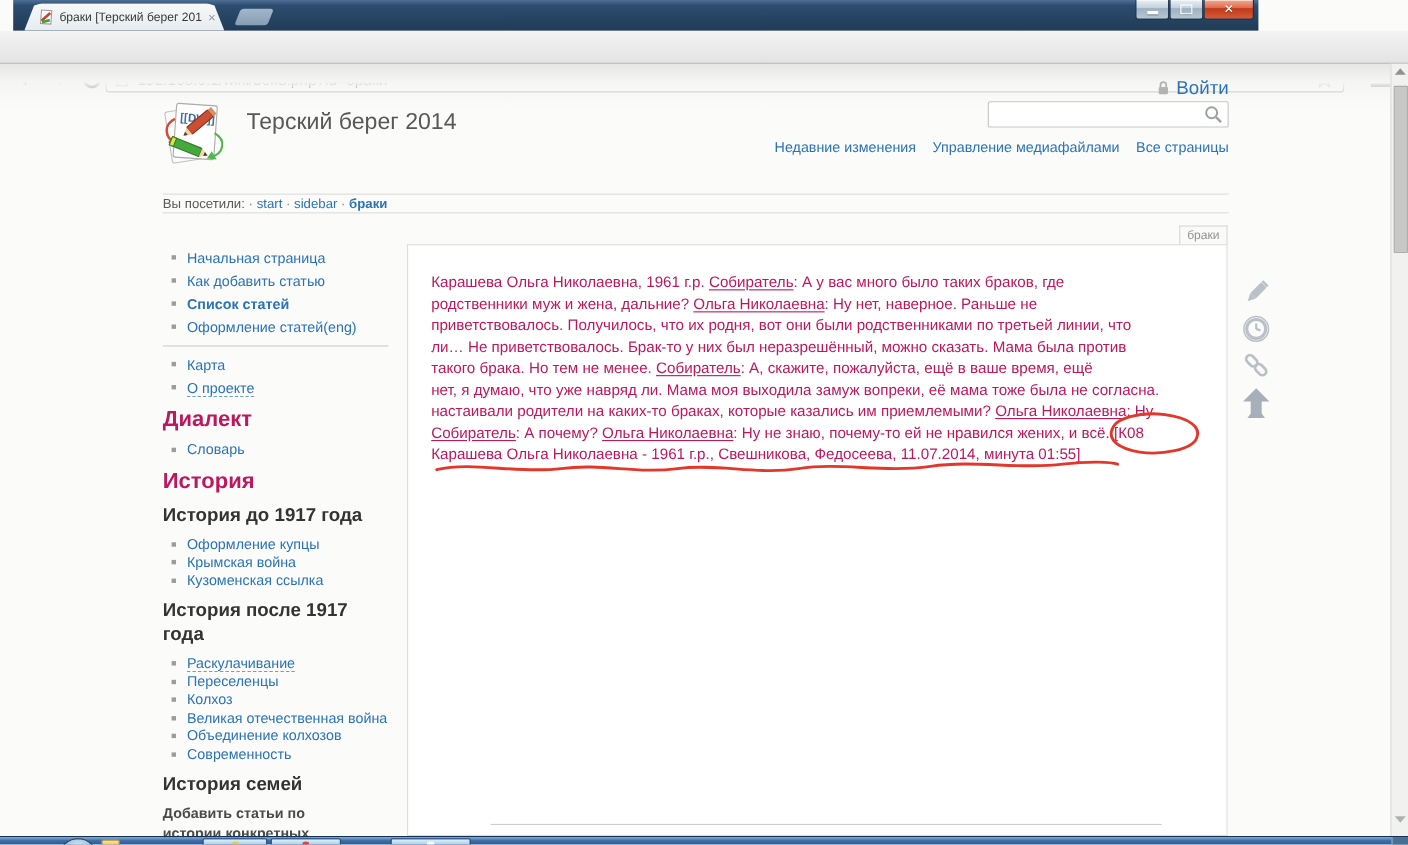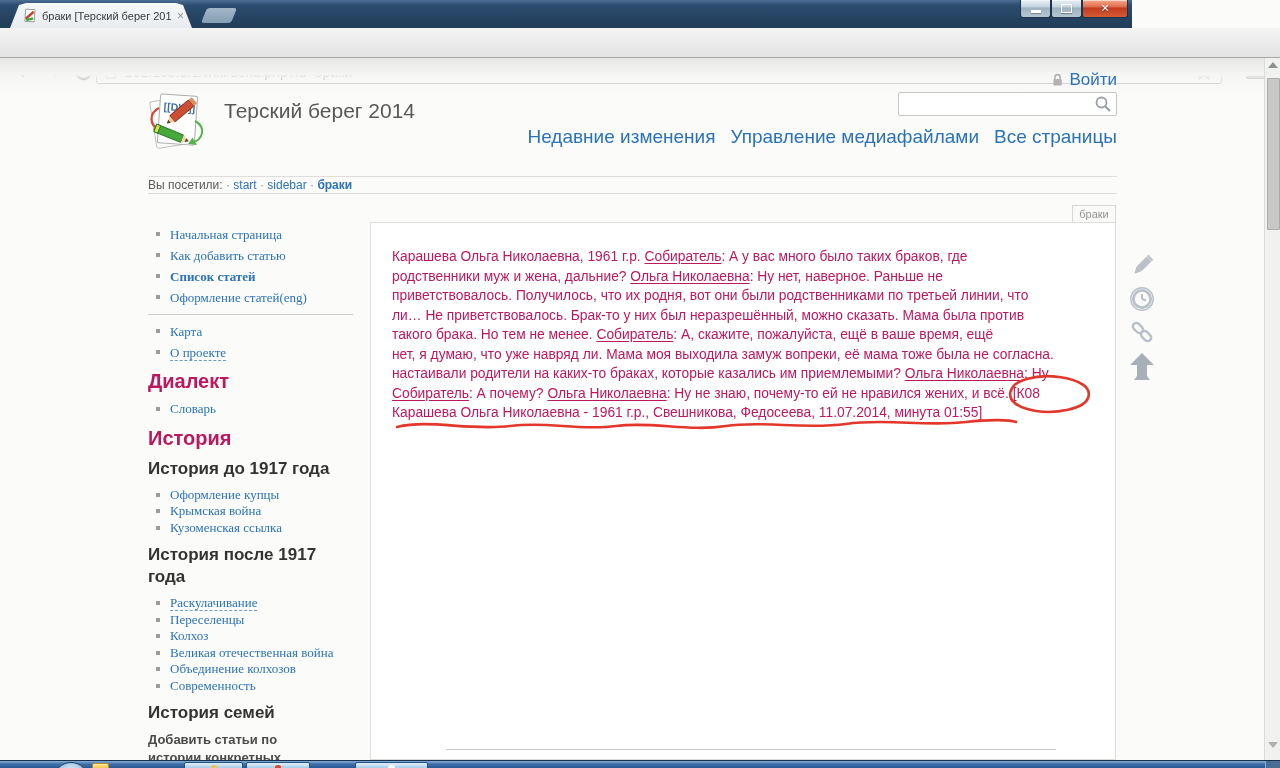--- a/index.html
+++ b/index.html
@@ -1,20 +1,20 @@
 <!DOCTYPE html>
 <html><head>
 <meta charset="utf-8">
 <style>
   html,body{margin:0;padding:0;width:1280px;height:768px;overflow:hidden;
     font-family:"Liberation Sans","DejaVu Sans",sans-serif;}
   #stage{position:relative;width:1280px;height:768px;background:#fbfbf9;overflow:hidden;}
 
   
-  .titlebar{position:absolute;left:0;top:0;width:1132px;height:28px;
+  .titlebar{position:absolute;left:12px;top:0;width:1132px;height:28px;
     background:linear-gradient(180deg,#4d6f93 0%,#2c4d70 18%,#24425f 70%,#203c58 100%);}
   .tab{position:absolute;left:10px;top:3px;width:182px;height:25px;
     background:linear-gradient(180deg,#f6f8f9,#e8ecef);
     clip-path:polygon(0 100%,9px 2px,16px 0,166px 0,173px 2px,182px 100%);
     display:flex;align-items:center;padding:0 8px 0 12px;box-sizing:border-box;}
   .tab-title{flex:1;font-size:11px;color:#383838;white-space:nowrap;overflow:hidden;margin-left:5px;}
   .tab-close{font-size:12px;color:#8f969c;line-height:12px;margin-left:2px;}
   .newtab{position:absolute;left:204px;top:8px;width:30px;height:15px;border-radius:3px;
     transform:skewX(-22deg);background:linear-gradient(#a9bccd,#8ba3b8);opacity:.95;}
   .winbtns{position:absolute;right:4px;top:0;display:flex;}
@@ -44,32 +44,32 @@
     border-right:5px solid transparent;border-top:6px solid #aeb2ae;}
   .sb-thumb{position:absolute;top:20px;left:2px;width:11px;height:150px;background:#c8c8c7;border:1px solid #adadac;border-radius:1px;}
 
   
   .login{position:absolute;top:70px;right:163px;display:flex;align-items:center;gap:5px;font-size:17px;color:#2b73b7;}
   .logo{position:absolute;left:146px;top:86px;}
   .site-title{position:absolute;left:224px;top:99px;font-size:21px;color:#585858;}
   .searchbox{position:absolute;left:898px;top:92px;width:219px;height:24px;border:1px solid #c6c6c6;
     background:#fff;border-radius:2px;box-sizing:border-box;display:flex;align-items:center;}
   .searchbox input{flex:1;border:none;outline:none;height:18px;font-size:13px;padding:0 4px;background:transparent;}
-  .navlinks{position:absolute;top:126px;right:163px;font-size:19px;color:#2b73b7;display:flex;gap:15px;white-space:nowrap;}
+  .navlinks{position:absolute;top:126px;right:163px;font-size:13px;color:#2b73b7;display:flex;gap:15px;white-space:nowrap;}
   .navlink{cursor:pointer;}
   .trail{position:absolute;left:148px;top:176px;width:969px;height:18px;border-top:1px solid #ddd;border-bottom:1px solid #ddd;
     box-sizing:border-box;font-size:12px;line-height:16px;color:#5a5a5a;}
   .bclink{color:#2b73b7;}
   .bccur{color:#2b73b7;font-weight:bold;}
   .sep{color:#888;}
 
   
   .sidebar{position:absolute;left:148px;top:226px;width:205px;font-size:13px;color:#333;}
   .slist{list-style:none;margin:0 0 6px 0;padding:0;}
-  .slist li{position:relative;padding-left:22px;line-height:16.5px;font-family:Liberation Serif, serif;}
+  .slist li{position:relative;padding-left:22px;line-height:16.5px;}
   .slist.spaced li{line-height:17px;margin-bottom:4px;}
   .slist li::before{content:"";position:absolute;left:8px;top:6px;width:4px;height:4px;background:#9c9c9c;}
   .slink{color:#2b73b7;cursor:pointer;}
   .slink.bold{font-weight:bold;}
   .slink.dashed{border-bottom:1px dashed #6d9fc8;}
   .shr{border-top:1px solid #ccc;margin:8px 0 8px 0;}
   .sh1{font-size:20px;font-weight:bold;color:#be185d;margin:8px 0 8px 0;line-height:24px;}
   .sh2{font-size:17px;font-weight:bold;color:#333;margin:8px 0 7px 0;line-height:22px;}
   .stext{font-weight:bold;color:#4a4a4a;line-height:18px;margin:4px 0 10px 0;width:175px;}
 

